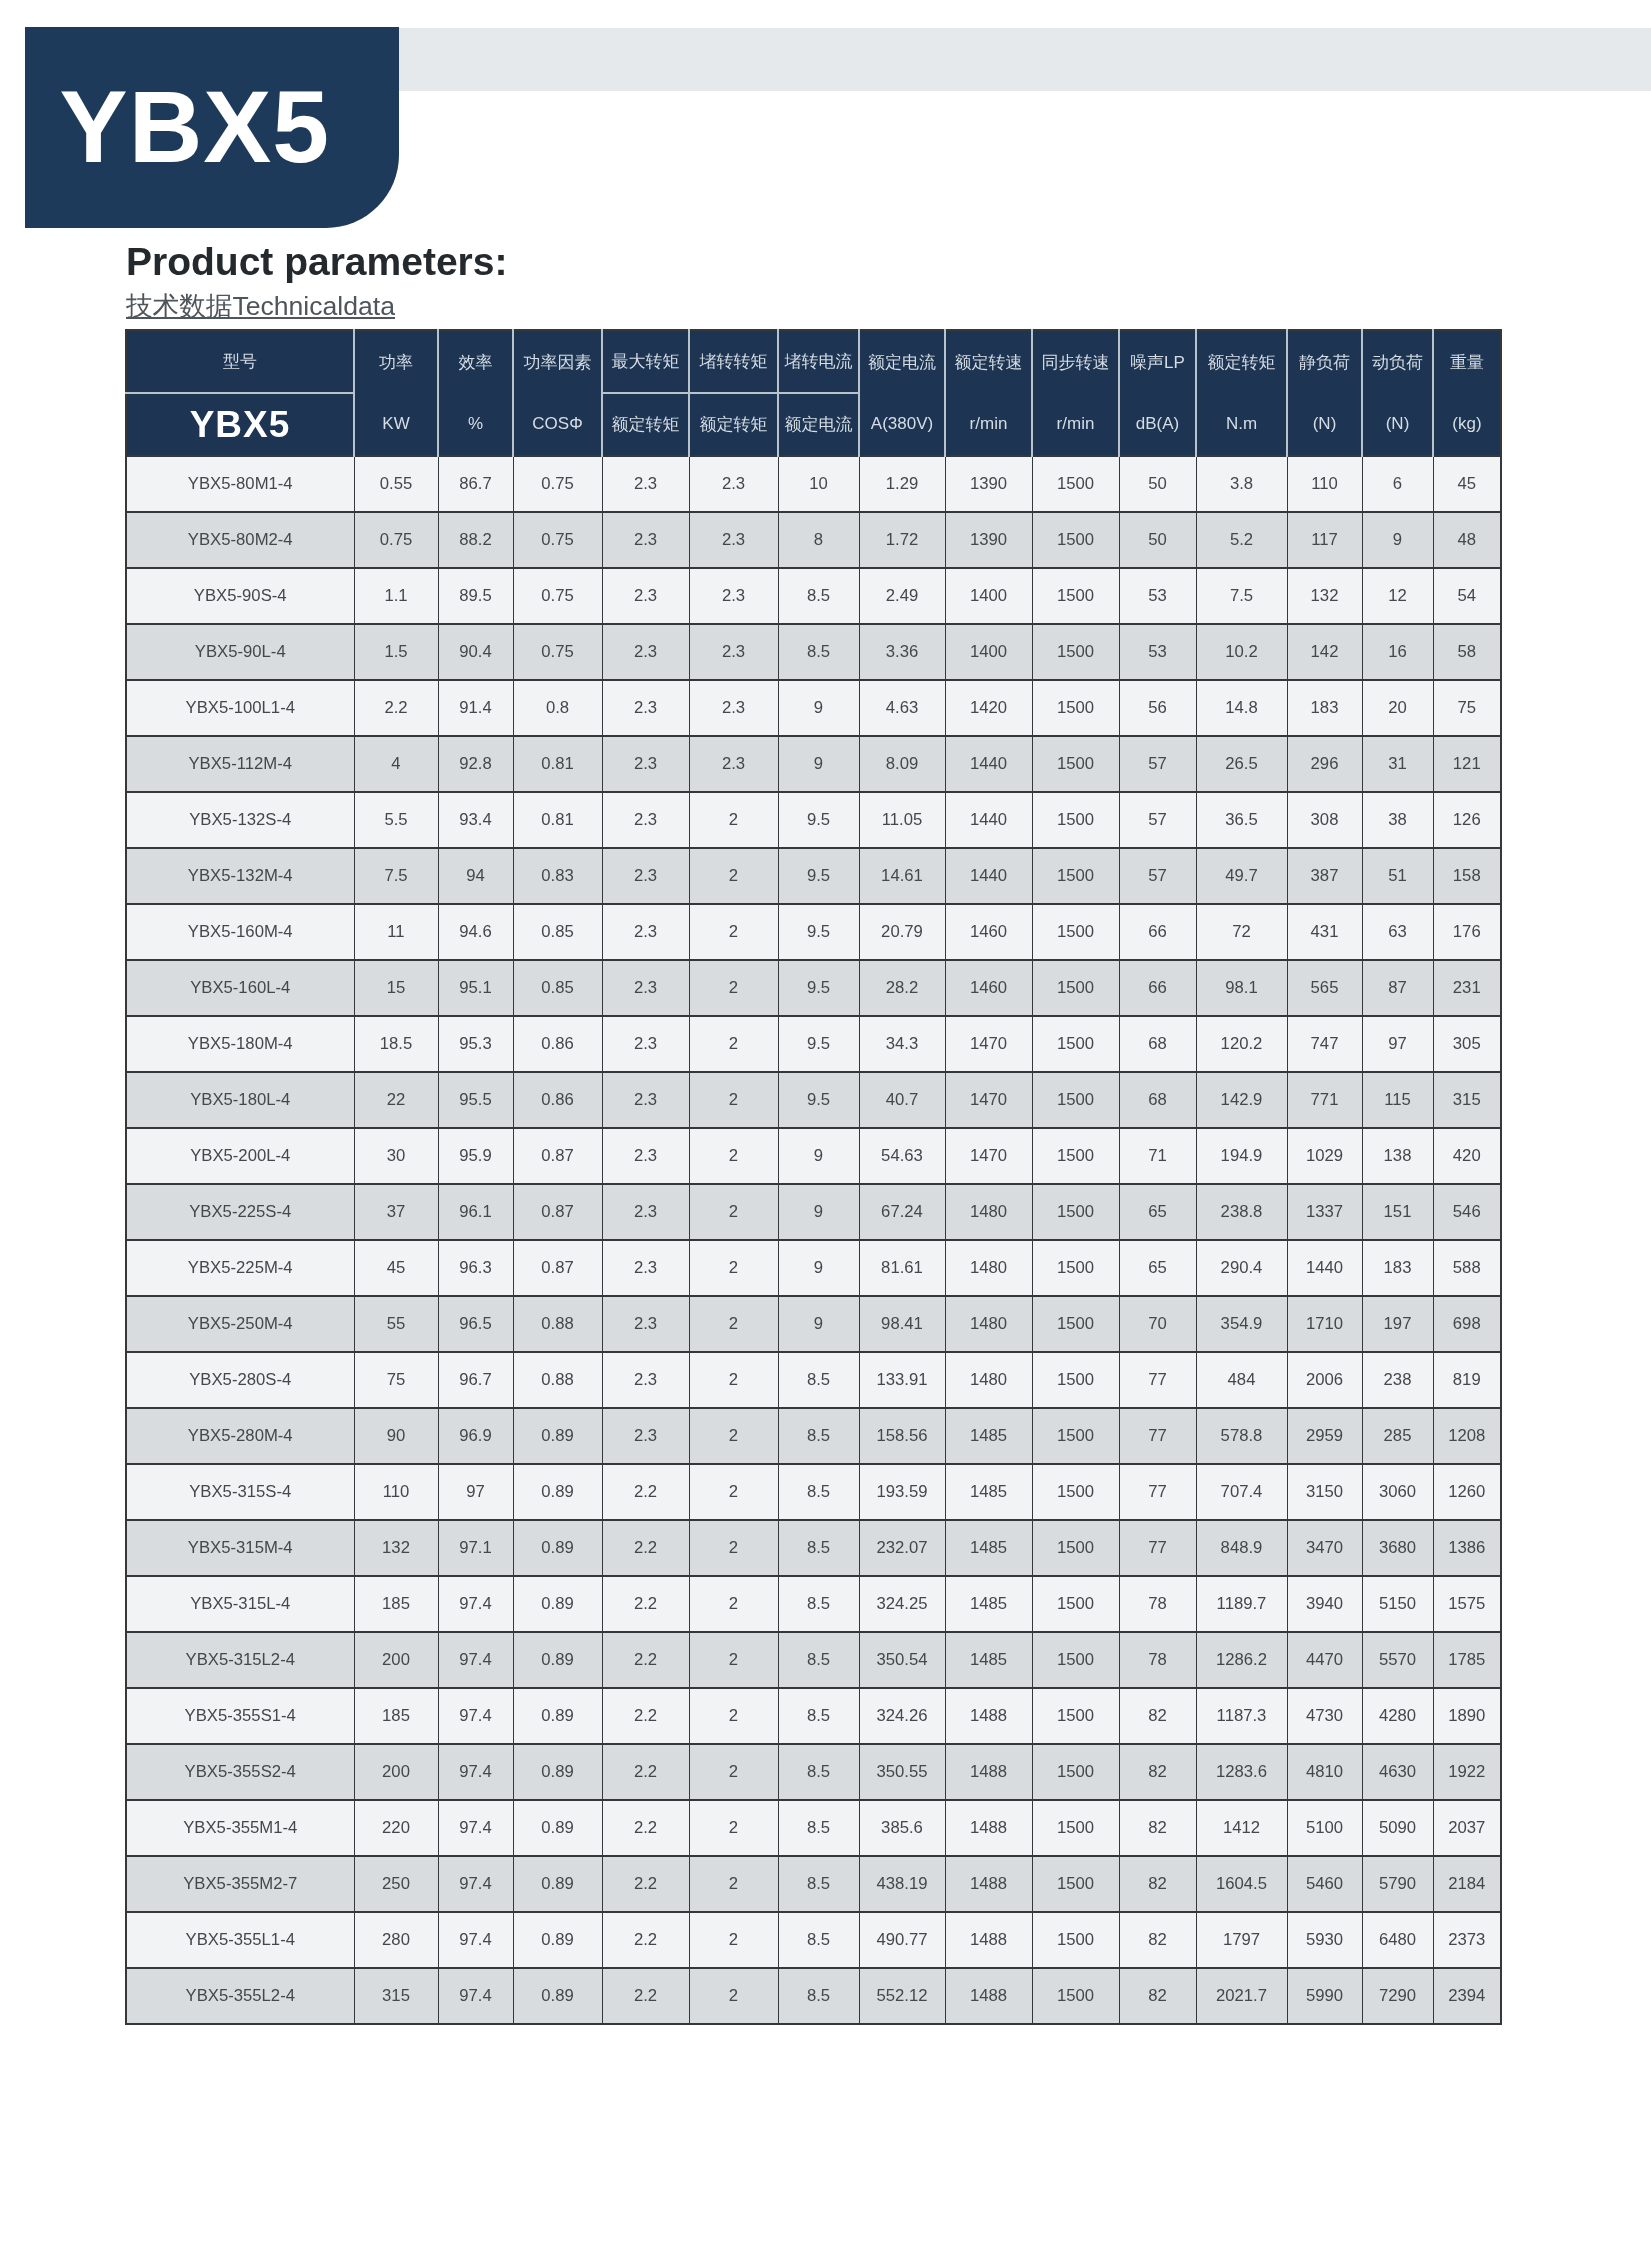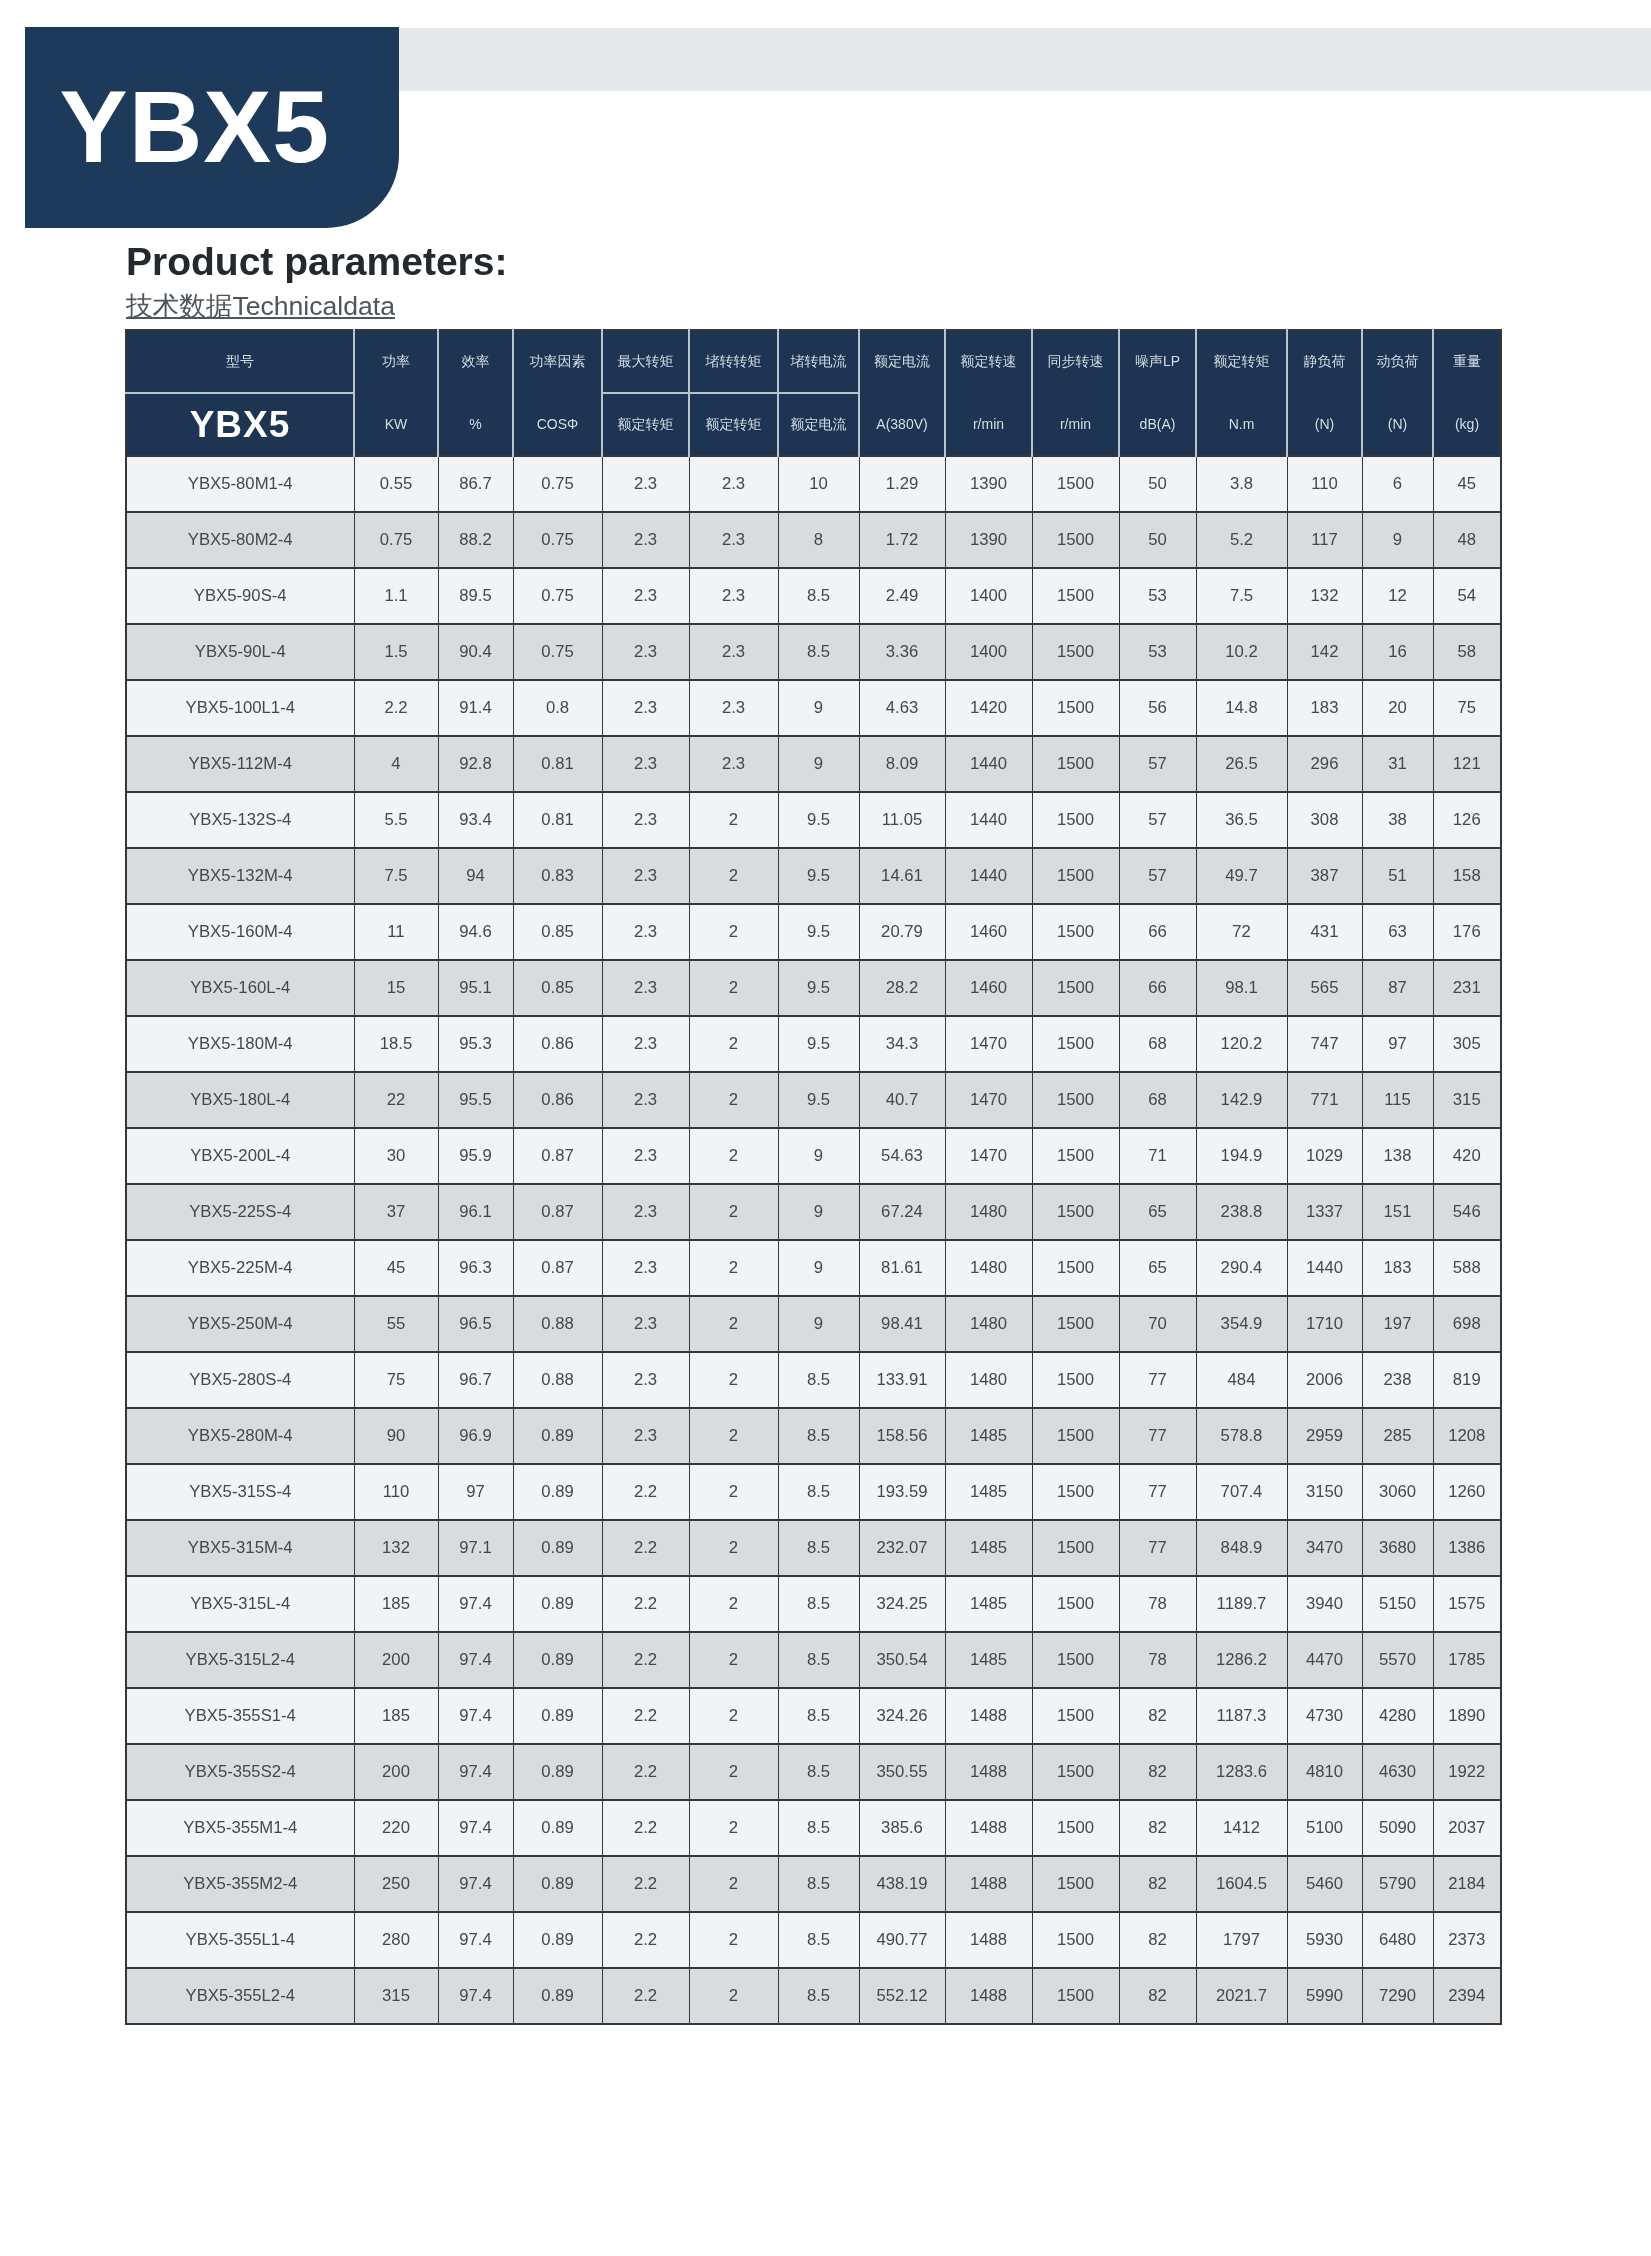--- a/index.html
+++ b/index.html
@@ -25,21 +25,21 @@
   .heading-en { font-size:39px; font-weight:700; color:#24292e; line-height:1.2; }
   .heading-zh { font-size:26.6px; font-weight:400; color:#4e555b; margin-top:4.9px; line-height:1.2;text-decoration:underline; }
 
   table.spec {
     position:absolute; left:125px; top:329px; width:1371px;
     border-collapse:collapse; table-layout:fixed;
     border:2px solid var(--border-dark,#35383b);
   }
   thead th {
     background:var(--header-navy,#1d3452);
-    color:#d6dde4; font-weight:400; font-size:14px;
+    color:#d6dde4; font-weight:400; font-size:17px;
     height:61px; padding:0; text-align:center;
     border-left:2px solid var(--header-border-light,#b9c3cc);
     border-top:none; border-bottom:none;
   }
   thead tr th:first-child { border-left:none; }
   thead tr.h1 th.divided { border-bottom:2px solid var(--header-border-light,#b9c3cc); }
   thead th.brand { font-size:37px; font-weight:700; color:#ffffff; letter-spacing:1px; }
   thead { border-bottom:2px solid var(--border-dark,#35383b); }
 
   tbody td {
@@ -541,21 +541,21 @@
           <td>385.6</td>
           <td>1488</td>
           <td>1500</td>
           <td>82</td>
           <td>1412</td>
           <td>5100</td>
           <td>5090</td>
           <td>2037</td>
         </tr>
         <tr>
-          <td>YBX5-355M2-4</td>
+          <td>YBX5-355M2-7</td>
           <td>250</td>
           <td>97.4</td>
           <td>0.89</td>
           <td>2.2</td>
           <td>2</td>
           <td>8.5</td>
           <td>438.19</td>
           <td>1488</td>
           <td>1500</td>
           <td>82</td>

